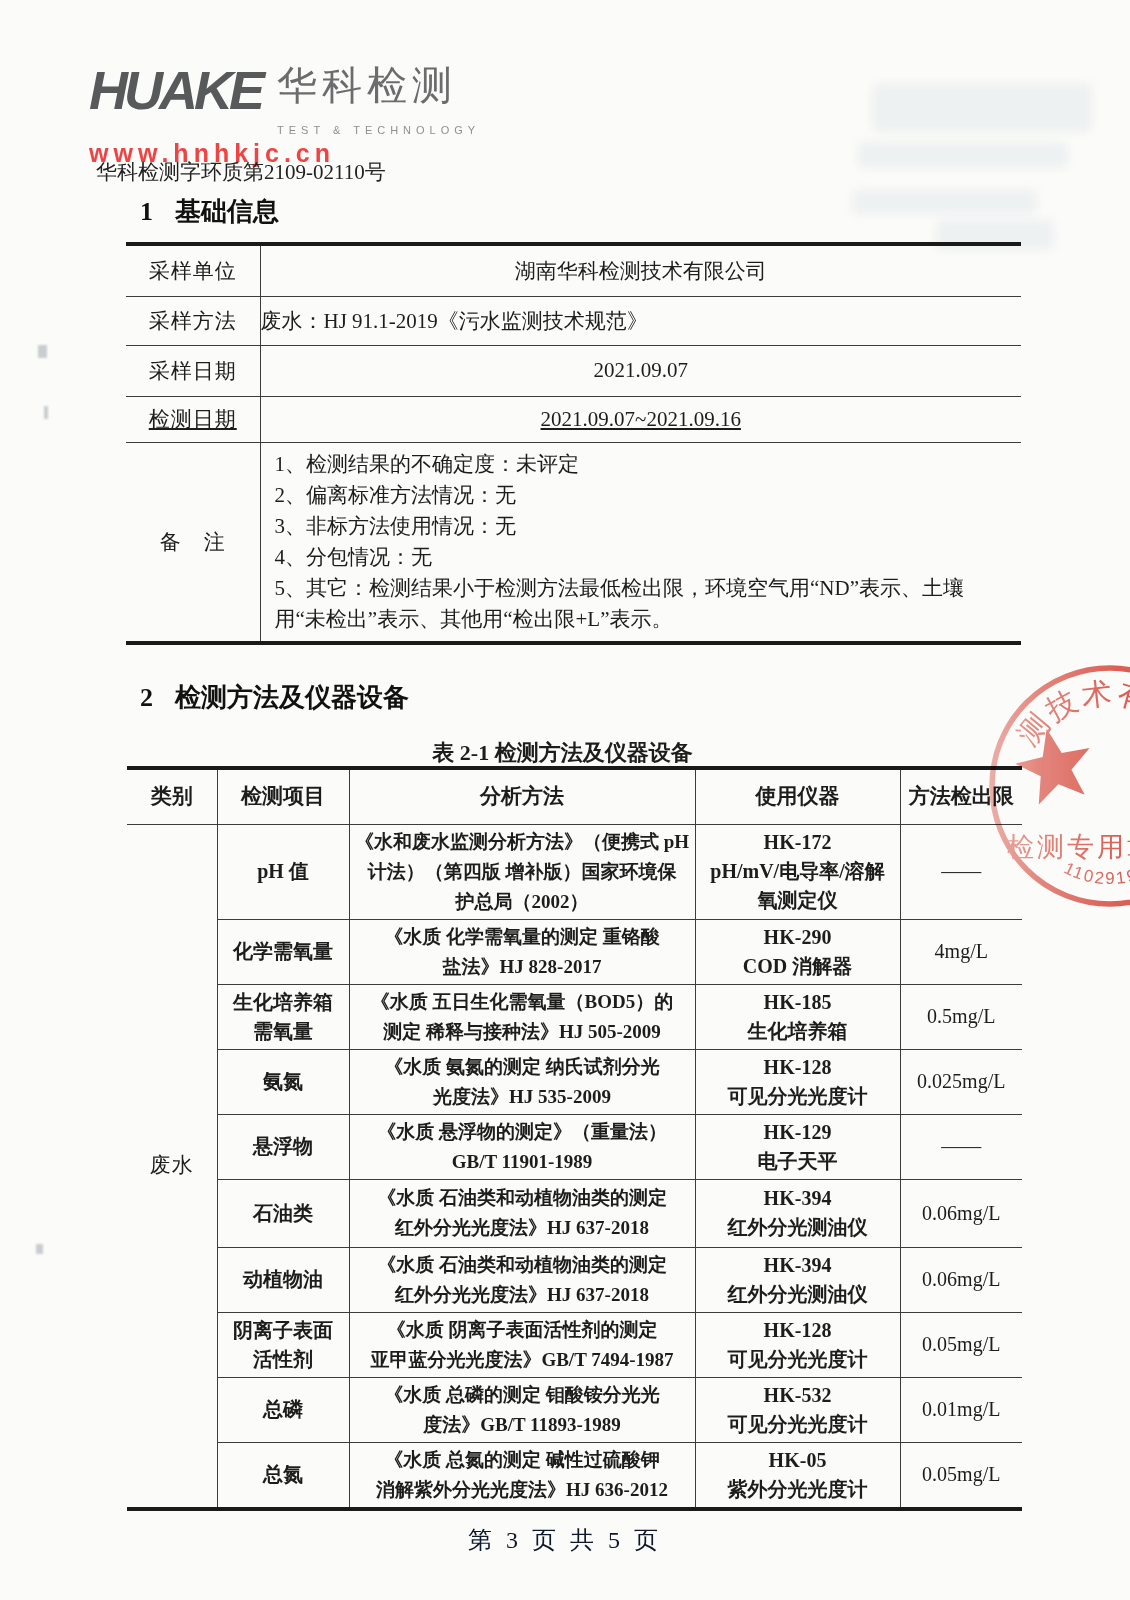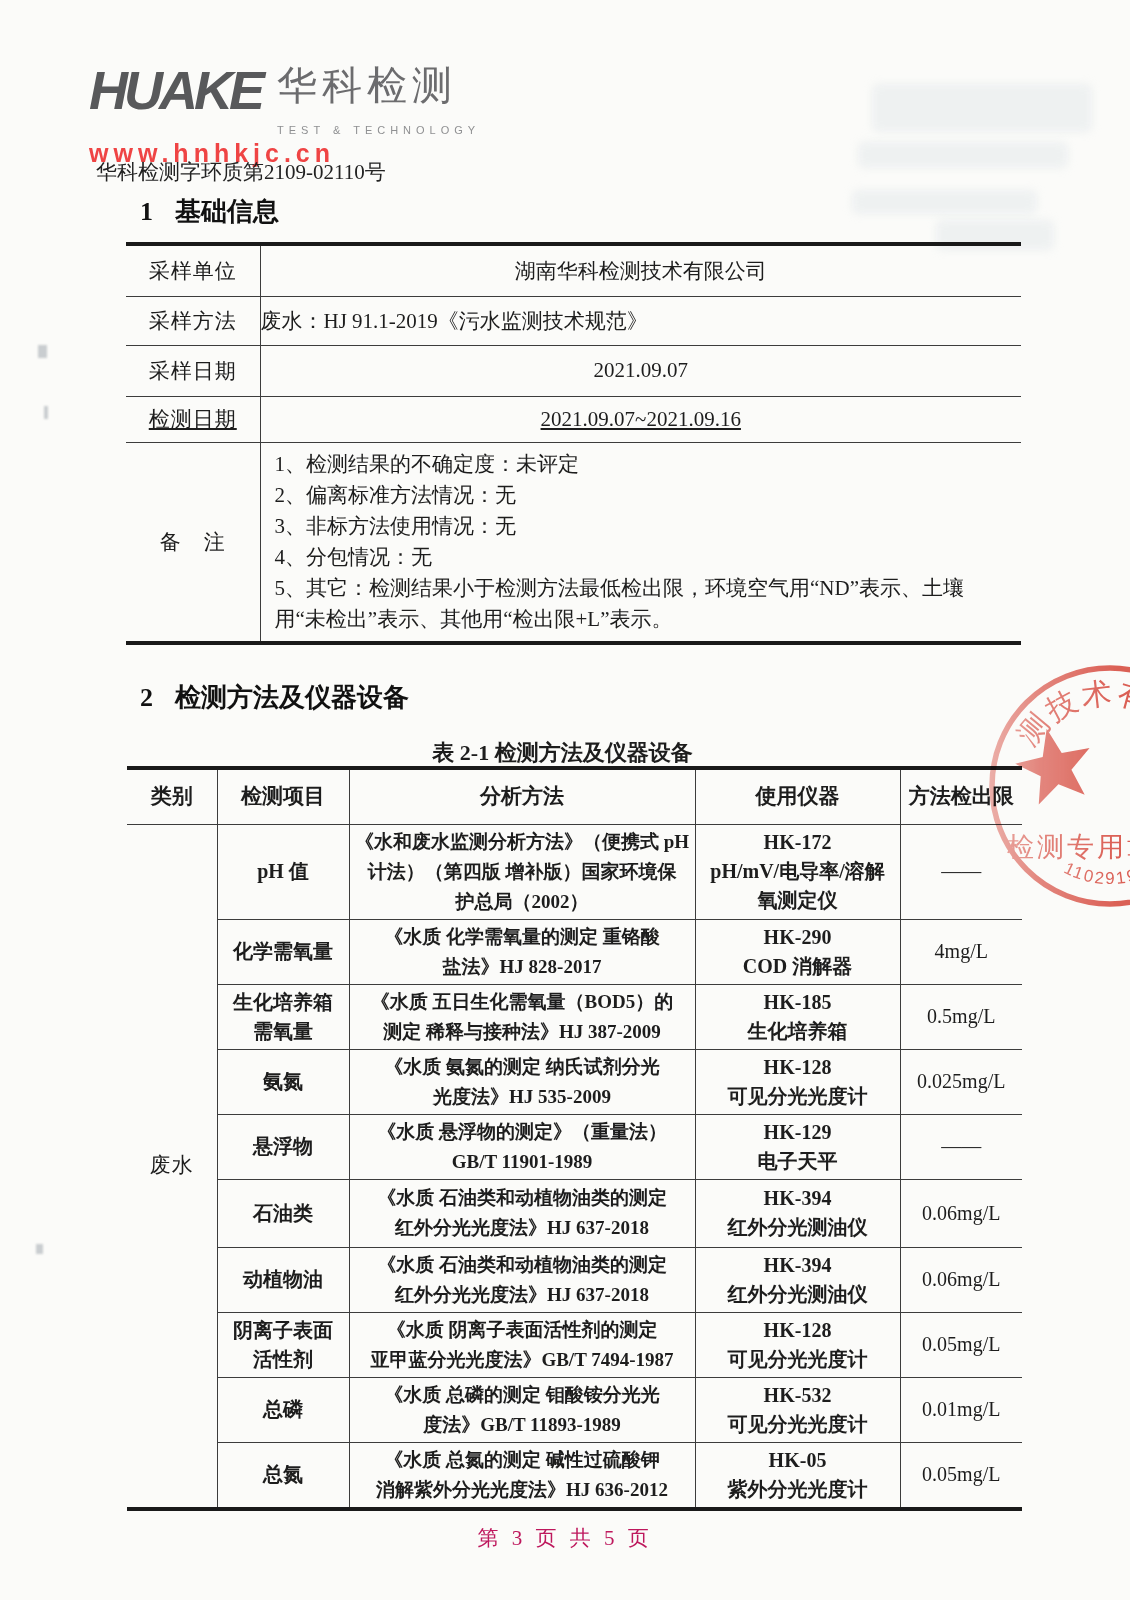--- a/index.html
+++ b/index.html
@@ -119,21 +119,21 @@
   .methods-table tbody tr:nth-child(5){height:62px;}
   .methods-table tbody tr:nth-child(6){height:68px;}
   .methods-table tbody tr:nth-child(7){height:64px;}
   .methods-table tbody tr:nth-child(8){height:64px;}
   .methods-table tbody tr:nth-child(9){height:65px;}
   .methods-table tbody tr:nth-child(10){height:61px;}
 
   
   .page-footer{
     position:absolute;left:0;top:1524px;width:1130px;
-    text-align:center;font-size:21px;letter-spacing:4px;color:#be185d;
+    text-align:center;font-size:24px;letter-spacing:4px;color:#0f172a;
   }
 
   
   .stamp{
     position:absolute;left:930px;top:590px;
     mix-blend-mode:multiply;opacity:.92;
   }
 
   
   .ghost{position:absolute;background:rgba(203,214,222,.28);filter:blur(5px);border-radius:6px;}
@@ -247,21 +247,21 @@
         <td class="pre method">《水质 化学需氧量的测定 重铬酸
 盐法》HJ 828-2017</td>
         <td class="pre">HK-290
 COD 消解器</td>
         <td>4mg/L</td>
       </tr>
       <tr>
         <td class="pre">生化培养箱
 需氧量</td>
         <td class="pre method">《水质 五日生化需氧量（BOD5）的
-测定 稀释与接种法》HJ 387-2009</td>
+测定 稀释与接种法》HJ 505-2009</td>
         <td class="pre">HK-185
 生化培养箱</td>
         <td>0.5mg/L</td>
       </tr>
       <tr>
         <td class="pre">氨氮</td>
         <td class="pre method">《水质 氨氮的测定 纳氏试剂分光
 光度法》HJ 535-2009</td>
         <td class="pre">HK-128
 可见分光光度计</td>

